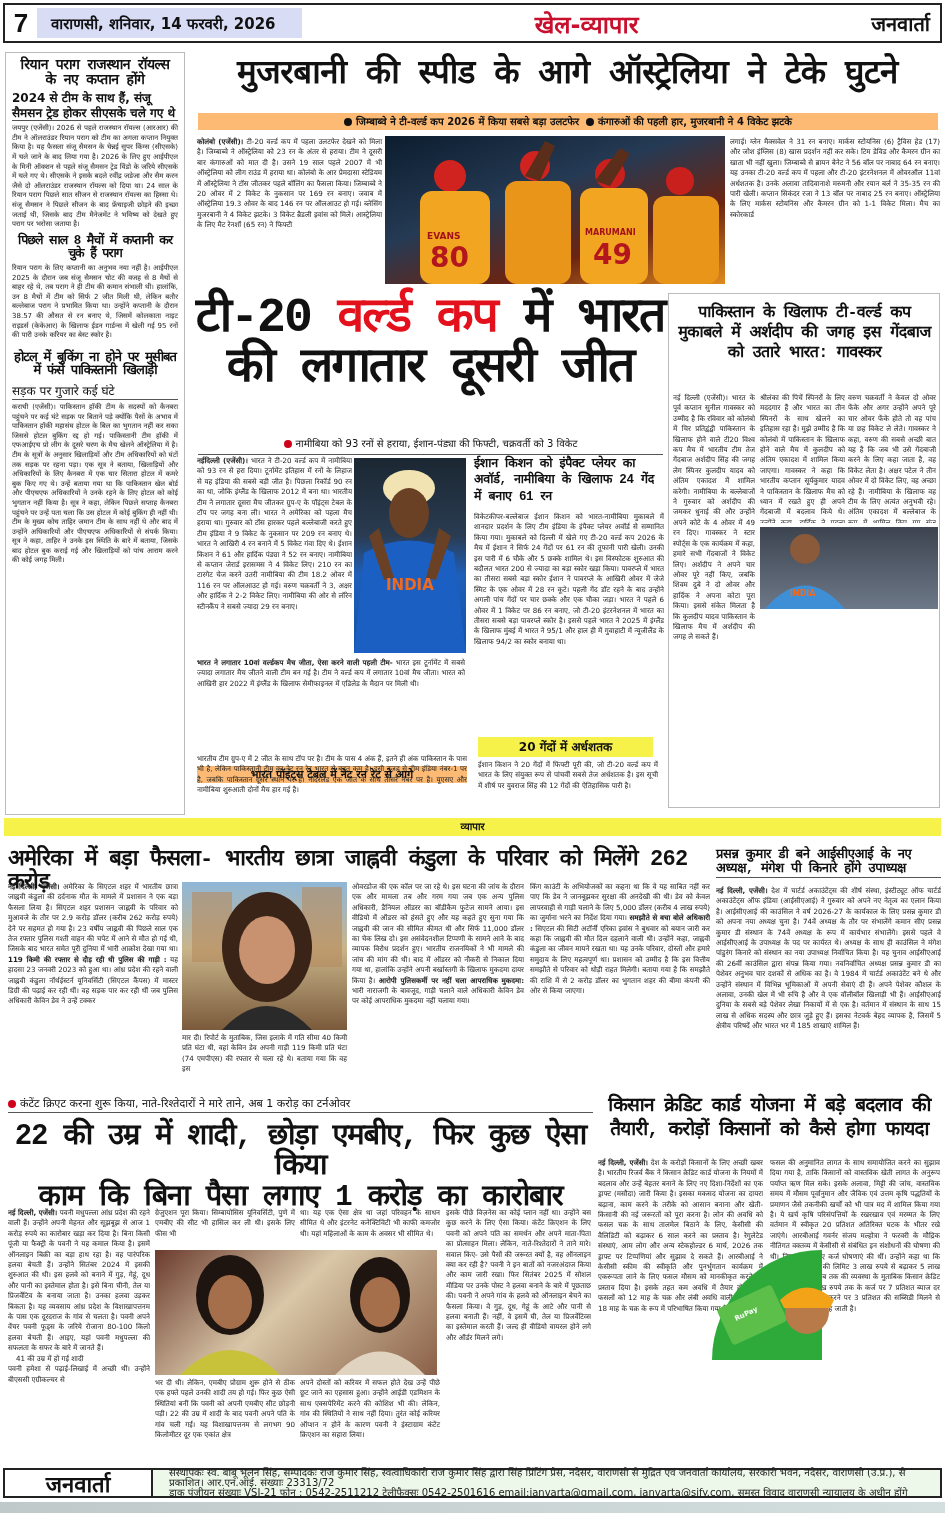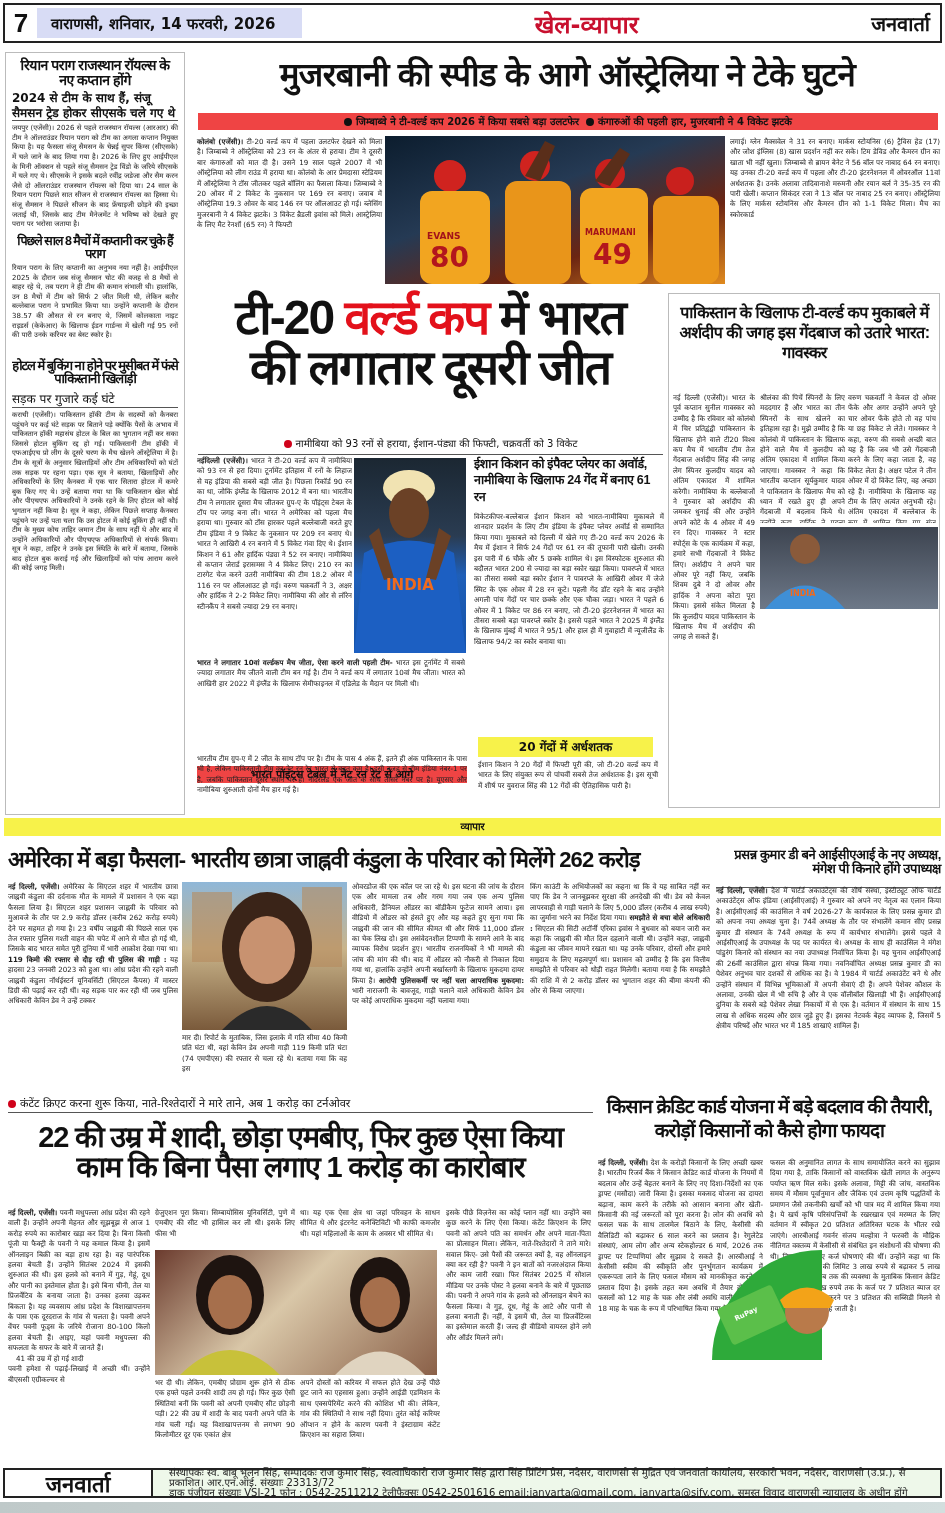--- a/index.html
+++ b/index.html
@@ -5,23 +5,23 @@
 *{box-sizing:border-box;margin:0;padding:0}
 body{width:945px;height:1513px;background:#fff;font-family:"DejaVu Sans",sans-serif;color:#111;overflow:hidden;position:relative}
 .abs{position:absolute}
 .hdr{left:3px;top:3px;width:939px;height:40px;border:2px solid #222;display:flex;align-items:center}
 .hdr .pg{font:bold 26px "Liberation Sans",sans-serif;width:32px;text-align:center}
 .hdr .dt{background:#d8dcf5;padding:5px 14px;font:bold 15px "DejaVu Sans",sans-serif;width:265px}
 .hdr .sec{flex:1;text-align:center;color:#c8102e;font:bold 24px "DejaVu Sans",sans-serif}
 .hdr .brand{font:bold 20px "DejaVu Sans",sans-serif;padding-right:10px}
 .body-txt{font-size:7.1px;line-height:10.4px;text-align:justify;color:#222}
 .body-txt b{font-weight:bold}
-.h-xl{font-weight:bold;font-family:Liberation Sans, sans-serif;letter-spacing:-1px;line-height:1.05}
+.h-xl{font-weight:bold;font-family:Liberation Mono, monospace;letter-spacing:-1px;line-height:1.05}
 .col-box{border:1px solid #bbb}
-.blue-bar{background:#ef4444}
+.blue-bar{background:#fdba74}
 .yel-bar{background:#f7f24a}
 .photo{overflow:hidden}
 .dot{display:inline-block;width:8px;height:8px;border-radius:50%;background:#d0021b;margin-right:4px;vertical-align:middle}
 .underline{border-bottom:1px solid #555}
 .footer{left:3px;top:1468px;width:939px;height:30px;border:2px solid #222;background:#eef8ea;display:flex;align-items:center}
 .footer .logo{width:148px;text-align:center;font:bold 22px "DejaVu Sans",sans-serif;border-right:2px solid #222;height:100%;display:flex;align-items:center;justify-content:center;background:#fff}
 .footer .imp{flex:1;font-size:10px;line-height:10px;padding:0 16px;color:#222}
 .strip{left:0;top:1502px;width:945px;height:11px;background:linear-gradient(90deg,#bfc9c9 0,#d3dede 100%)}
 </style>
 </head>
@@ -35,21 +35,21 @@
 </div>
 
 <div class="abs col-box" style="left:5px;top:52px;width:180px;height:763px;padding:5px 6px">
   <div>
     <div class="h-xl" style="font-size:14px;text-align:center;letter-spacing:-0.5px">रियान पराग राजस्थान रॉयल्स के नए कप्तान होंगे</div>
     <div class="underline" style="font-size:12px;font-weight:bold;margin:4px 0 3px;line-height:1.2">2024 से टीम के साथ हैं, संजू सैमसन ट्रेड होकर सीएसके चले गए थे</div>
     <div class="body-txt" style="font-size:7px;line-height:9.6px">जयपुर (एजेंसी)। 2026 से पहले राजस्थान रॉयल्स (आरआर) की टीम ने ऑलराउंडर रियान पराग को टीम का अगला कप्तान नियुक्त किया है। यह फैसला संजू सैमसन के चेन्नई सुपर किंग्स (सीएसके) में चले जाने के बाद लिया गया है। 2026 के लिए हुए आईपीएल के मिनी ऑक्शन से पहले संजू सैमसन ट्रेड विंडो के जरिये सीएसके में चले गए थे। सीएसके ने इसके बदले रवींद्र जडेजा और सैम करन जैसे दो ऑलराउंडर राजस्थान रॉयल्स को दिया था। 24 साल के रियान पराग पिछले सात सीजन से राजस्थान रॉयल्स का हिस्सा थे। संजू सैमसन ने पिछले सीजन के बाद फ्रेंचाइजी छोड़ने की इच्छा जताई थी, जिसके बाद टीम मैनेजमेंट ने भविष्य को देखते हुए पराग पर भरोसा जताया है।</div>
     <div class="h-xl" style="font-size:12.5px;text-align:center;margin:5px 0 3px">पिछले साल 8 मैचों में कप्तानी कर चुके हैं पराग</div>
     <div class="body-txt" style="font-size:7px;line-height:9.6px">रियान पराग के लिए कप्तानी का अनुभव नया नहीं है। आईपीएल 2025 के दौरान जब संजू सैमसन चोट की वजह से 8 मैचों से बाहर रहे थे, तब पराग ने ही टीम की कमान संभाली थी। हालांकि, उन 8 मैचों में टीम को सिर्फ 2 जीत मिली थी, लेकिन बतौर बल्लेबाज पराग ने प्रभावित किया था। उन्होंने कप्तानी के दौरान 38.57 की औसत से रन बनाए थे, जिसमें कोलकाता नाइट राइडर्स (केकेआर) के खिलाफ ईडन गार्डन्स में खेली गई 95 रनों की पारी उनके करियर का बेस्ट स्कोर है।</div>
   </div>
-  <div style="margin-top:18px">
+  <div style="margin-top:10px">
     <div class="h-xl" style="font-size:13px;text-align:center">होटल में बुकिंग ना होने पर मुसीबत में फंसे पाकिस्तानी खिलाड़ी</div>
     <div class="underline" style="font-size:12px;margin:4px 0 3px">सड़क पर गुजारे कई घंटे</div>
     <div class="body-txt" style="font-size:7px;line-height:9.6px">कराची (एजेंसी)। पाकिस्तान हॉकी टीम के सदस्यों को कैनबरा पहुंचने पर कई घंटे सड़क पर बिताने पड़े क्योंकि पैसों के अभाव में पाकिस्तान हॉकी महासंघ होटल के बिल का भुगतान नहीं कर सका जिससे होटल बुकिंग रद्द हो गई। पाकिस्तानी टीम हॉकी में एफआईएच प्रो लीग के दूसरे चरण के मैच खेलने ऑस्ट्रेलिया में है। टीम के सूत्रों के अनुसार खिलाड़ियों और टीम अधिकारियों को घंटों तक सड़क पर रहना पड़ा। एक सूत्र ने बताया, खिलाड़ियों और अधिकारियों के लिए कैनबरा में एक चार सितारा होटल में कमरे बुक किए गए थे। उन्हें बताया गया था कि पाकिस्तान खेल बोर्ड और पीएचएफ अधिकारियों ने उनके रहने के लिए होटल को कोई भुगतान नहीं किया है। सूत्र ने कहा, लेकिन पिछले सप्ताह कैनबरा पहुंचने पर उन्हें पता चला कि उस होटल में कोई बुकिंग ही नहीं थी। टीम के मुख्य कोच ताहिर जमान टीम के साथ नहीं थे और बाद में उन्होंने अधिकारियों और पीएचएफ अधिकारियों से संपर्क किया। सूत्र ने कहा, ताहिर ने उनके इस स्थिति के बारे में बताया, जिसके बाद होटल बुक कराई गई और खिलाड़ियों को पांच आराम करने की कोई जगह मिली।</div>
   </div>
 </div>
 
 <div class="abs h-xl" style="left:195px;top:58px;width:745px;font-size:33px;text-align:center;letter-spacing:-0.5px">मुजरबानी की स्पीड के आगे ऑस्ट्रेलिया ने टेके घुटने</div>
 <div class="abs blue-bar" style="left:198px;top:113px;width:740px;height:17px;font-size:10px;font-weight:bold;text-align:center;line-height:17px">
   <span class="dot" style="background:#111"></span><span>जिम्बाब्वे ने टी-वर्ल्ड कप 2026 में किया सबसे बड़ा उलटफेर</span>
   &nbsp;<span class="dot" style="background:#111"></span><span>कंगारुओं की पहली हार, मुजरबानी ने 4 विकेट झटके</span>
@@ -155,21 +155,21 @@
   <span>ओवरडोज की एक कॉल पर जा रहे थे। इस घटना की जांच के दौरान एक और मामला तब और गरम गया जब एक अन्य पुलिस अधिकारी, डैनियल ऑडरर का बॉडीकैम फुटेज सामने आया। इस वीडियो में ऑडरर को हंसते हुए और यह कहते हुए सुना गया कि जाह्नवी की जान की सीमित कीमत थी और सिर्फ 11,000 डॉलर का चेक लिख दो। इस असंवेदनशील टिप्पणी के सामने आने के बाद व्यापक विरोध प्रदर्शन हुए। भारतीय राजनयिकों ने भी मामले की जांच की मांग की थी। बाद में ऑडरर को नौकरी से निकाल दिया गया था, हालांकि उन्होंने अपनी बर्खास्तगी के खिलाफ मुकदमा दायर किया है।</span>
   <b>आरोपी पुलिसकर्मी पर नहीं चला आपराधिक मुकदमा:</b>
   <span>भारी नाराजगी के बावजूद, गाड़ी चलाने वाले अधिकारी केविन डेव पर कोई आपराधिक मुकदमा नहीं चलाया गया।</span>
 </div>
 <div class="abs body-txt" style="left:530px;top:882px;width:180px;height:200px;overflow:hidden">
   <span>किंग काउंटी के अभियोजकों का कहना था कि वे यह साबित नहीं कर पाए कि डेव ने जानबूझकर सुरक्षा की अनदेखी की थी। डेव को केवल लापरवाही से गाड़ी चलाने के लिए 5,000 डॉलर (करीब 4 लाख रुपये) का जुर्माना भरने का निर्देश दिया गया।</span>
   <b>समझौते से बचा बोले अधिकारी :</b>
   <span>सिएटल की सिटी अटॉर्नी एरिका इवांस ने बुधवार को बयान जारी कर कहा कि जाह्नवी की मौत दिल दहलाने वाली थी। उन्होंने कहा, जाह्नवी कंडुला का जीवन मायने रखता था। यह उनके परिवार, दोस्तों और हमारे समुदाय के लिए महत्वपूर्ण था। प्रशासन को उम्मीद है कि इस वित्तीय समझौते से परिवार को थोड़ी राहत मिलेगी। बताया गया है कि समझौते की राशि में से 2 करोड़ डॉलर का भुगतान शहर की बीमा कंपनी की ओर से किया जाएगा।</span>
 </div>
 
-<div class="abs h-xl underline" style="left:716px;top:848px;width:225px;font-size:13px;text-align:right;letter-spacing:-0.4px;padding-bottom:12px">प्रसन्न कुमार डी बने आईसीएआई के नए अध्यक्ष, मंगेश पी किनारे होंगे उपाध्यक्ष</div>
+<div class="abs h-xl underline" style="left:716px;top:848px;width:225px;font-size:13px;text-align:left;letter-spacing:-0.4px;padding-bottom:2px">प्रसन्न कुमार डी बने आईसीएआई के नए अध्यक्ष, मंगेश पी किनारे होंगे उपाध्यक्ष</div>
 <div class="abs body-txt" style="left:716px;top:886px;width:225px;height:195px;overflow:hidden">
   <b>नई दिल्ली, एजेंसी।</b>
   <span>देश में चार्टर्ड अकाउंटेंट्स की शीर्ष संस्था, इंस्टीट्यूट ऑफ चार्टर्ड अकाउंटेंट्स ऑफ इंडिया (आईसीएआई) ने गुरुवार को अपने नए नेतृत्व का एलान किया है। आईसीएआई की काउंसिल ने वर्ष 2026-27 के कार्यकाल के लिए प्रसन्न कुमार डी को अपना नया अध्यक्ष चुना है। 74वें अध्यक्ष के तौर पर संभालेंगे कमान सीए प्रसन्न कुमार डी संस्थान के 74वें अध्यक्ष के रूप में कार्यभार संभालेंगे। इससे पहले वे आईसीएआई के उपाध्यक्ष के पद पर कार्यरत थे। अध्यक्ष के साथ ही काउंसिल ने मंगेश पांडुरंग किनारे को संस्थान का नया उपाध्यक्ष निर्वाचित किया है। यह चुनाव आईसीएआई की 26वीं काउंसिल द्वारा संपन्न किया गया। नवनिर्वाचित अध्यक्ष प्रसन्न कुमार डी का पेशेवर अनुभव चार दशकों से अधिक का है। वे 1984 में चार्टर्ड अकाउंटेंट बने थे और उन्होंने संस्थान में विभिन्न भूमिकाओं में अपनी सेवाएं दी हैं। अपने पेशेवर कौशल के अलावा, उनकी खेल में भी रुचि है और वे एक वॉलीबॉल खिलाड़ी भी हैं। आईसीएआई दुनिया के सबसे बड़े पेशेवर लेखा निकायों में से एक है। वर्तमान में संस्थान के साथ 15 लाख से अधिक सदस्य और छात्र जुड़े हुए हैं। इसका नेटवर्क बेहद व्यापक है, जिसमें 5 क्षेत्रीय परिषदें और भारत भर में 185 शाखाएं शामिल हैं।</span>
 </div>
 
 <div class="abs underline" style="left:8px;top:1095px;width:585px;font-size:11px;padding-bottom:2px">
   <span class="dot"></span><span>कंटेंट क्रिएट करना शुरू किया, नाते-रिश्तेदारों ने मारे ताने, अब 1 करोड़ का टर्नओवर</span>
 </div>
 <div class="abs" style="left:8px;top:1122px;width:585px;text-align:center">
   <div class="h-xl" style="font-size:29px;letter-spacing:-1.2px">22 की उम्र में शादी, छोड़ा एमबीए, फिर कुछ ऐसा किया</div>

